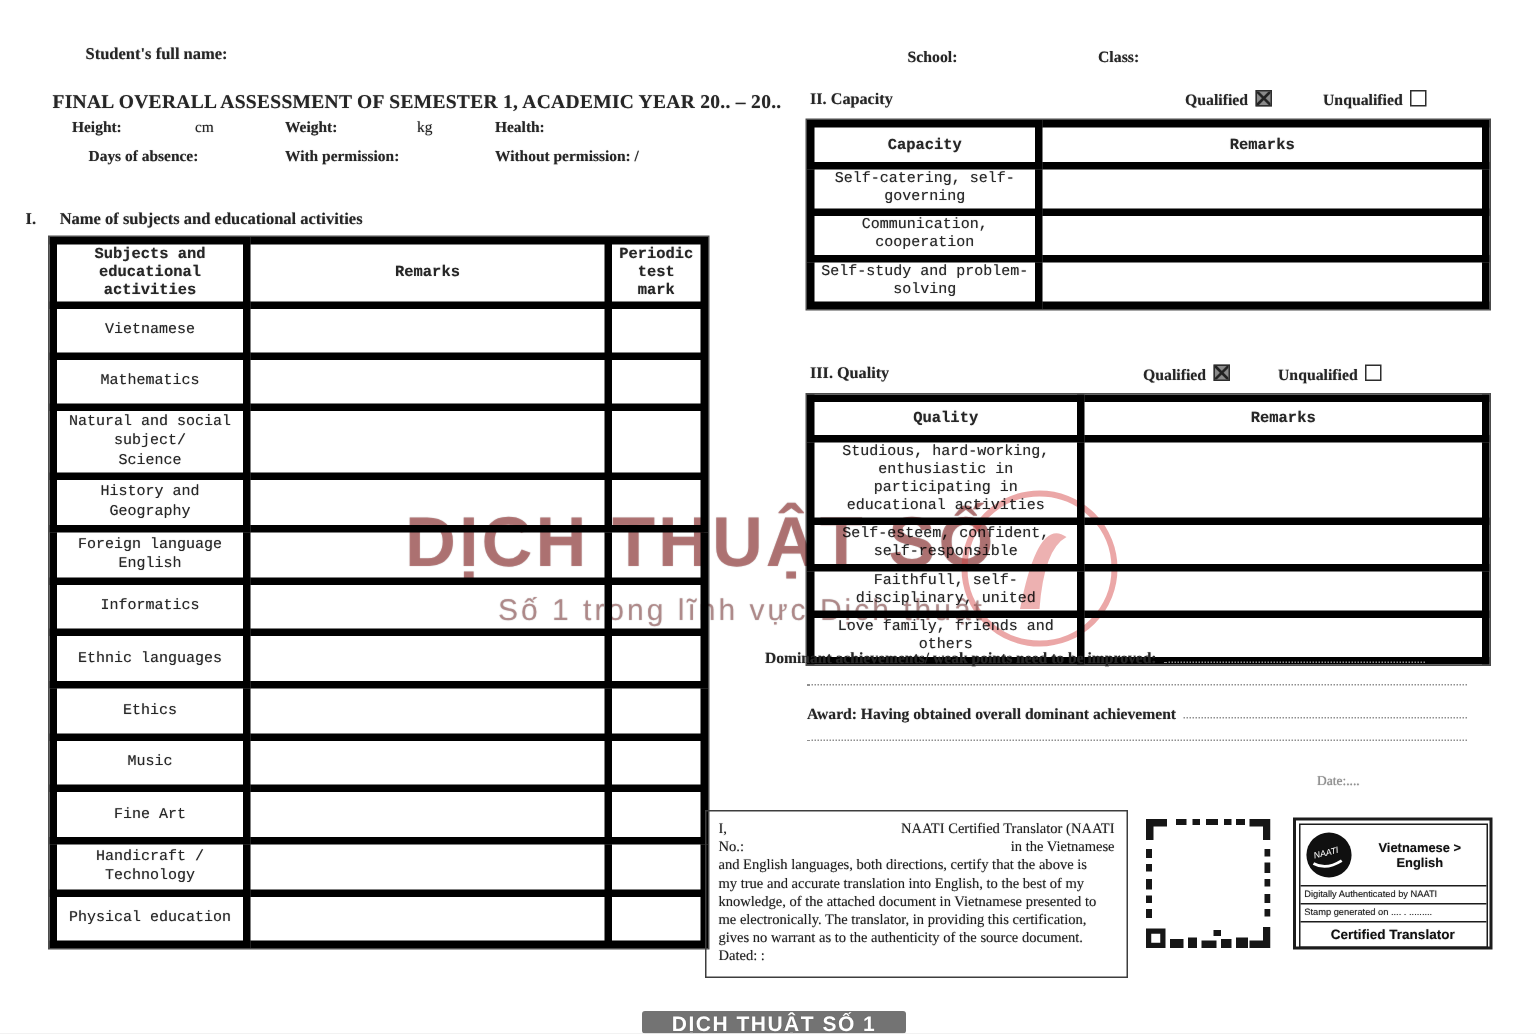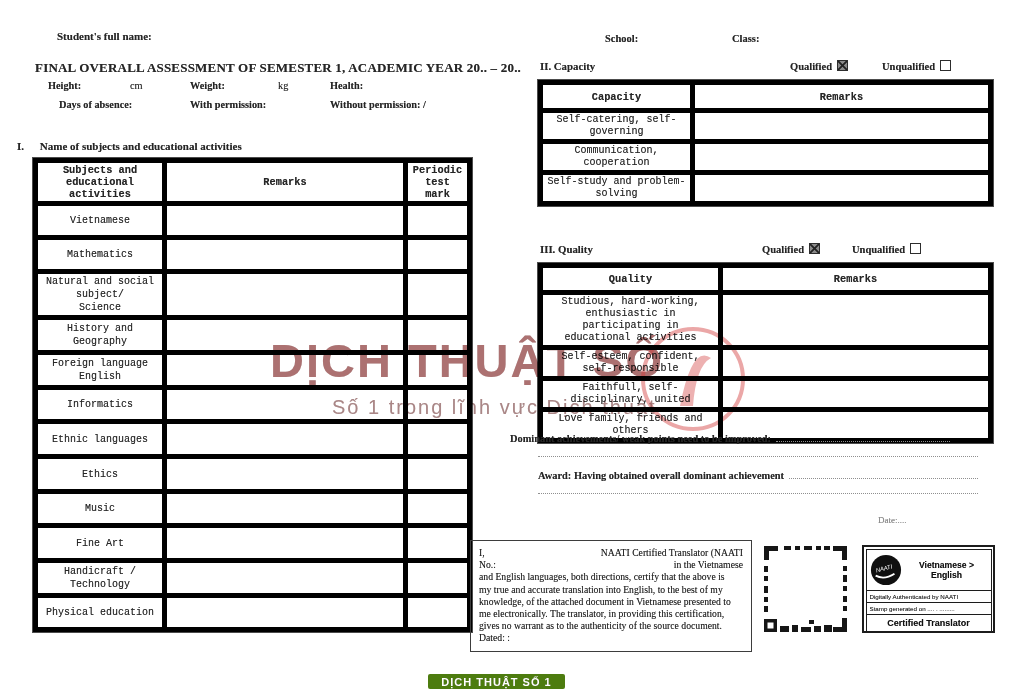--- a/index.html
+++ b/index.html
@@ -38,22 +38,22 @@
   .stamp-top{display:flex;align-items:center;gap:4px;border-bottom:1.2px solid #1c1c1c;padding:2px 3px;flex:0 0 36px;}
   .stamp-pair{flex:1;text-align:center;font-weight:bold;font-size:8.6px;color:#111;}
   .stamp-sm{font-size:6.2px;color:#222;padding:2px 3px;border-bottom:1px solid #1c1c1c;}
   .stamp-foot{flex:1;display:flex;align-items:center;justify-content:center;font-weight:bold;font-size:9px;color:#111;}
   
   .wm{position:absolute;inset:0;pointer-events:none;mix-blend-mode:multiply;}
   .wm-main{position:absolute;left:270px;top:333px;font-family:"Liberation Sans",sans-serif;
       font-weight:800;font-size:47px;letter-spacing:2px;color:rgba(211,62,62,0.40);white-space:nowrap;}
   .wm-tag{position:absolute;left:332px;top:396px;font-family:"Liberation Sans",sans-serif;
       font-size:20px;letter-spacing:2px;color:rgba(217,105,105,0.32);white-space:nowrap;}
-  .badge{position:absolute;left:428px;top:674px;width:137px;height:15px;background:#4d7c0f;border-radius:2px;
-      color:#fff;font-family:"Liberation Sans",sans-serif;font-size:11px;font-weight:bold;letter-spacing:1px;
+  .badge{position:absolute;left:428px;top:674px;width:176px;height:15px;background:#737373;border-radius:2px;
+      color:#fff;font-family:"Liberation Sans",sans-serif;font-size:14px;font-weight:bold;letter-spacing:1px;
       display:flex;align-items:center;justify-content:center;}
   .datefaint{color:#8f8f8f;font-size:9px;}
 </style>
 </head>
 <body>
 
 <div class="canvas soft">
 
   <div class="abs b" style="left:57px;top:30px;font-size:11px">Student's full name:</div>
 

